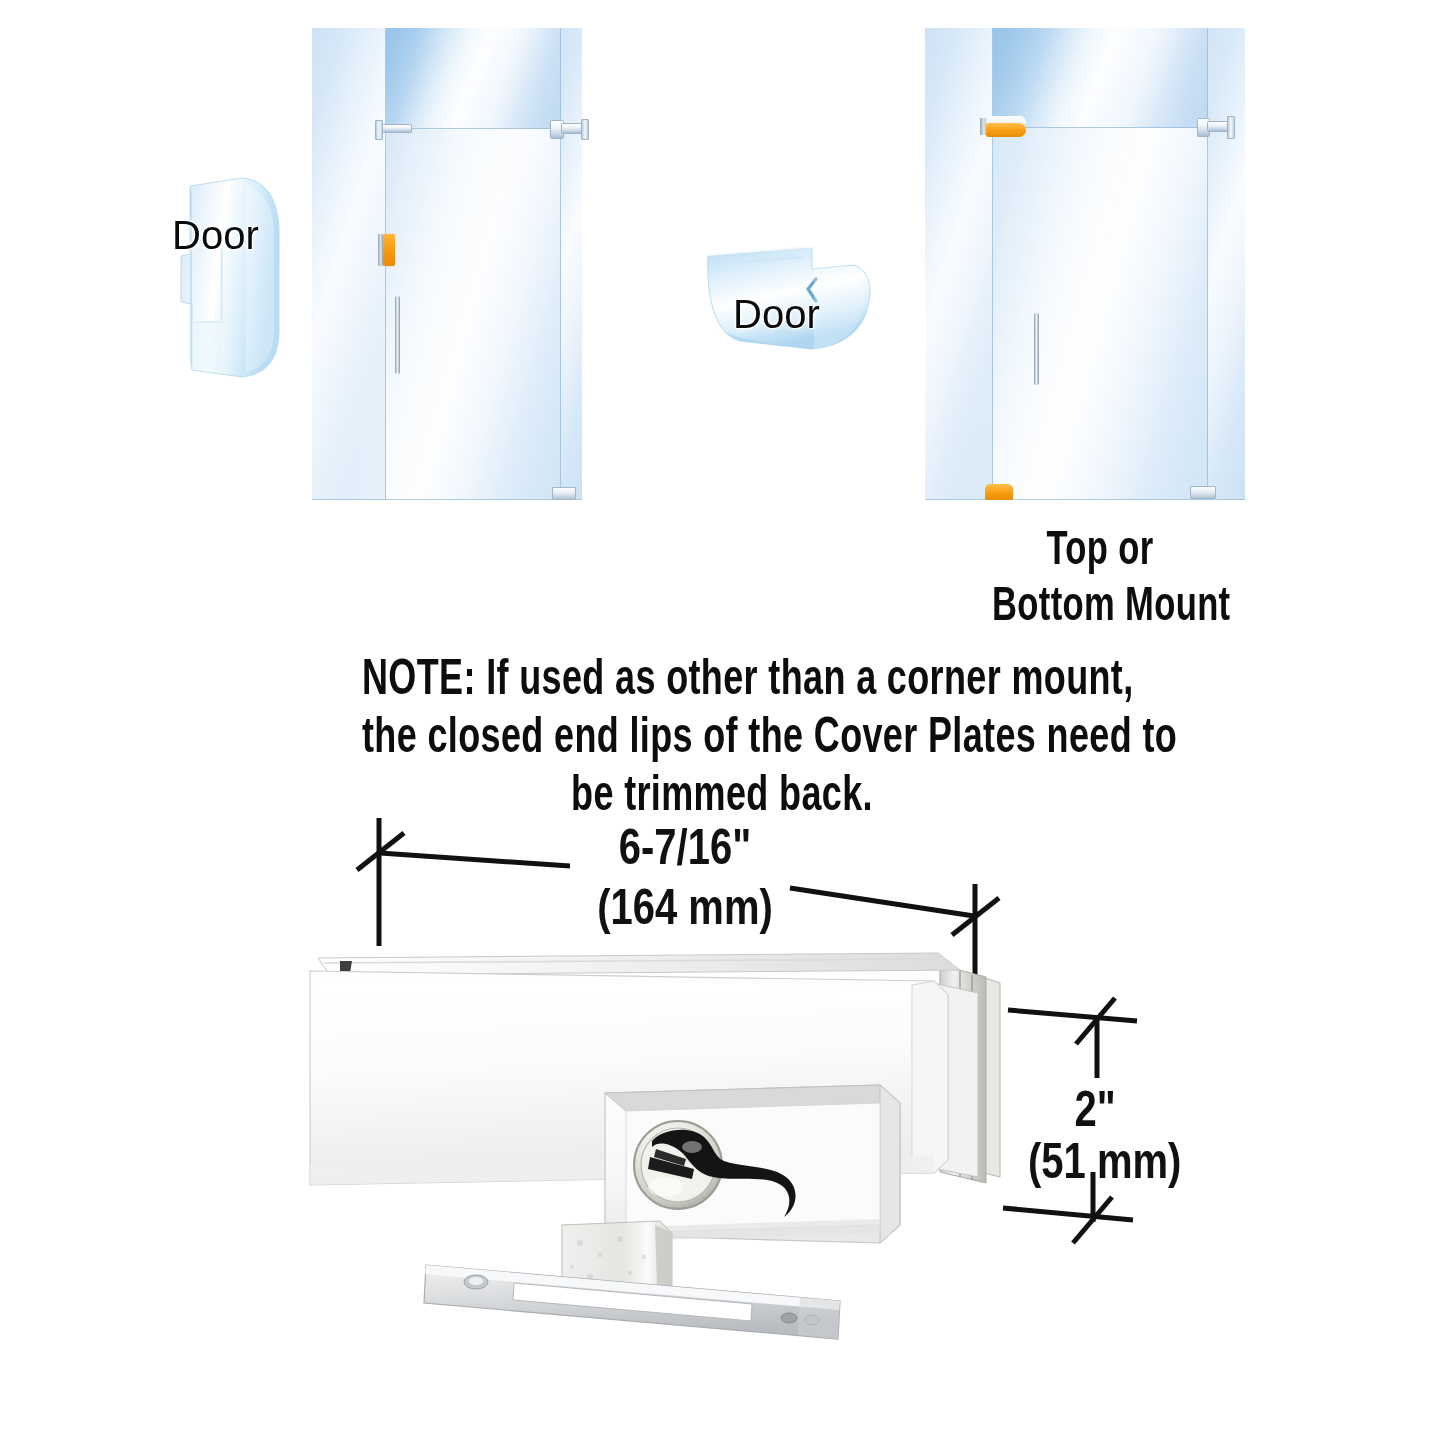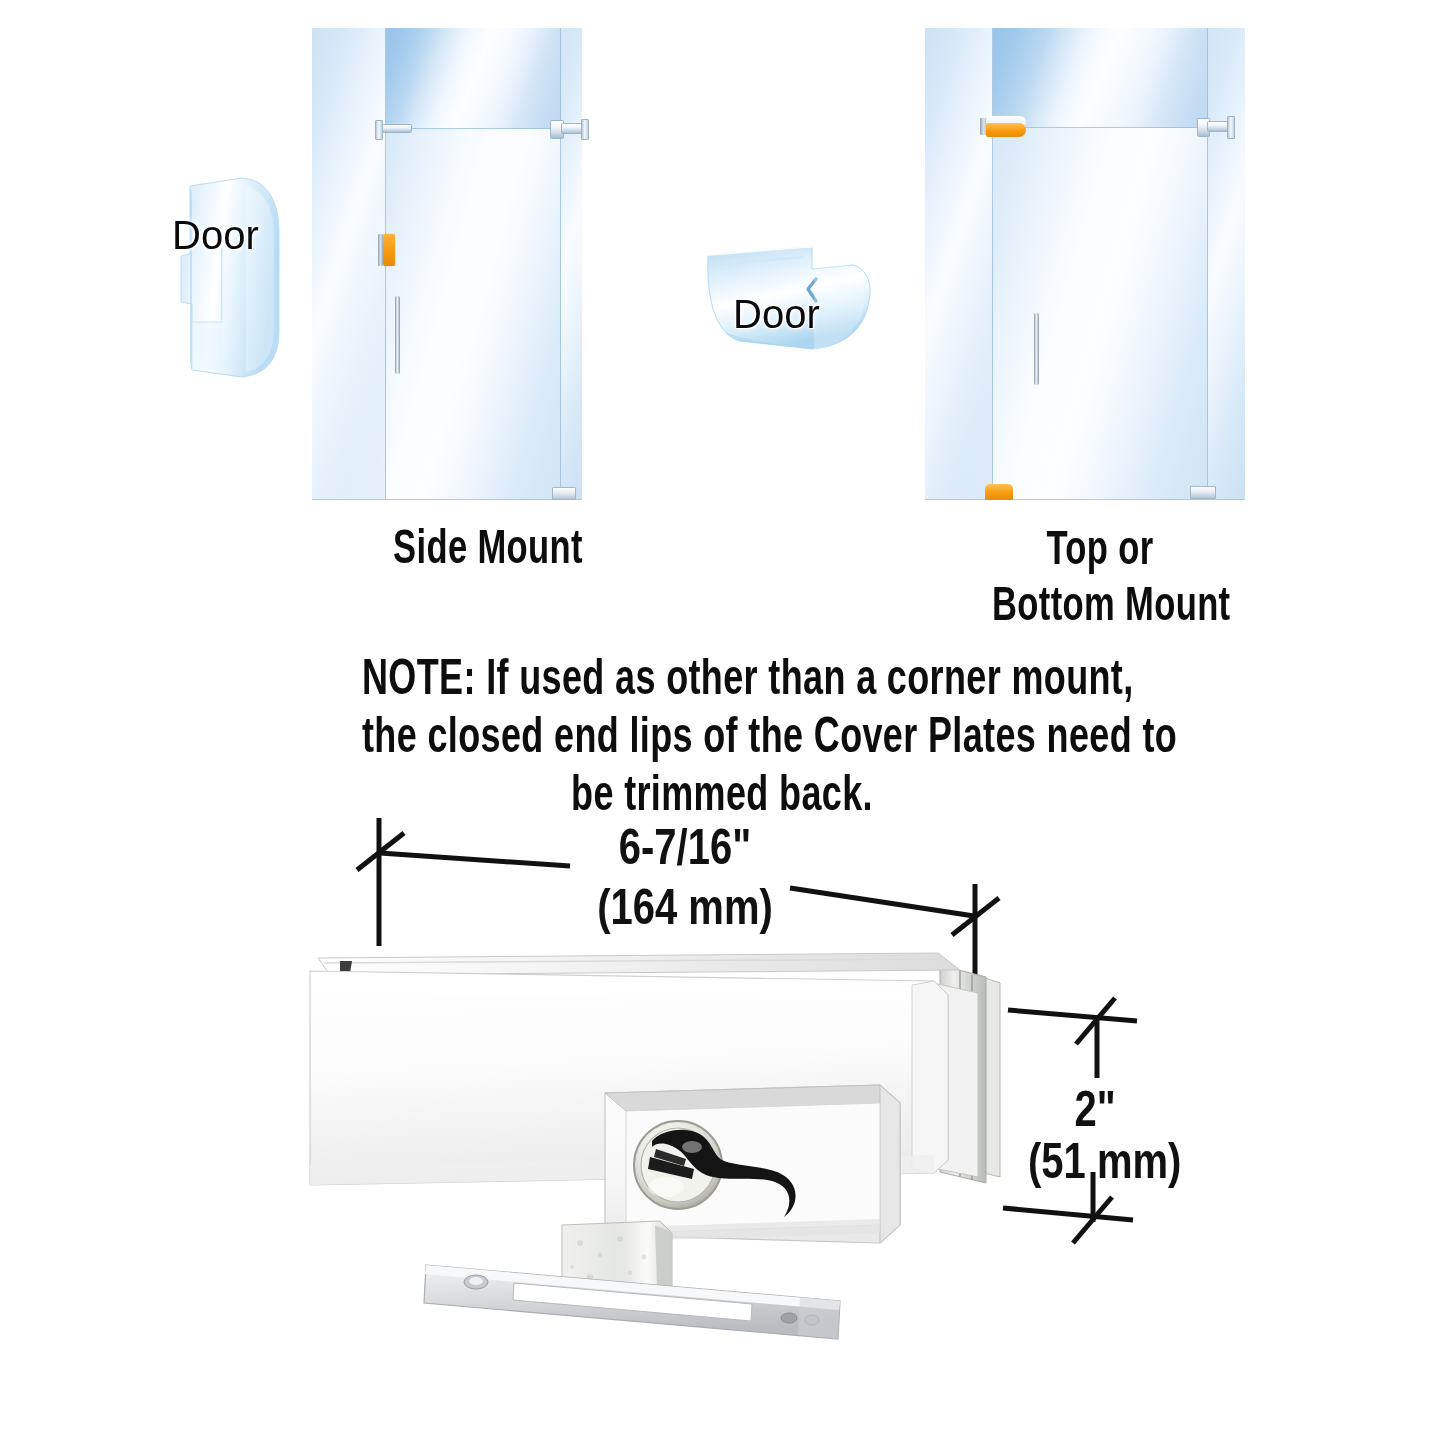--- a/index.html
+++ b/index.html
@@ -207,23 +207,20 @@
       <path d="M46,72 L46,146 L16,146" fill="none" stroke="#cfe6f7" stroke-width="2.2"></path>
       <path d="M47,72 L47,145 L17,145" fill="none" stroke="#ffffff" stroke-width="1" opacity="0.8"></path>
 
       <path d="M16,146 L46,146 L46,194 L16,194 Z" fill="#e6f4fd" opacity="0.55"></path>
 
       <path d="M70,10 C92,16 99,38 98,66 L98,146 C99,176 90,192 70,196 L70,10 Z" fill="#ffffff" opacity="0.30"></path>
     </svg>
   </div>
   <div class="doorlabel" style="left:172px;top:213px;font-size:40px;">Door</div>
 
-  <div class="cap-wrap" style="left:338px;top:520px;width:300px;">
-    <div class="cap" style="font-size:48px;line-height:54px;">Side Mount</div>
-  </div>
 
   <div class="glass-scene" style="left:925px;top:28px;width:320px;height:472px;">
 
     <div class="panel fixedpanel" style="left:0px;top:0px;width:68px;height:472px;"></div>
     <div class="panel fixedpanel" style="left:283px;top:0px;width:37px;height:472px;"></div>
     <div class="panel doorpanel" style="left:68px;top:0px;width:215px;height:100px;"></div>
     <div class="panel lowerglass" style="left:68px;top:100px;width:215px;height:372px;"></div>
 
     <div class="sheen" style="left:0px;top:0px;width:320px;height:472px;opacity:.55;"></div>
 

